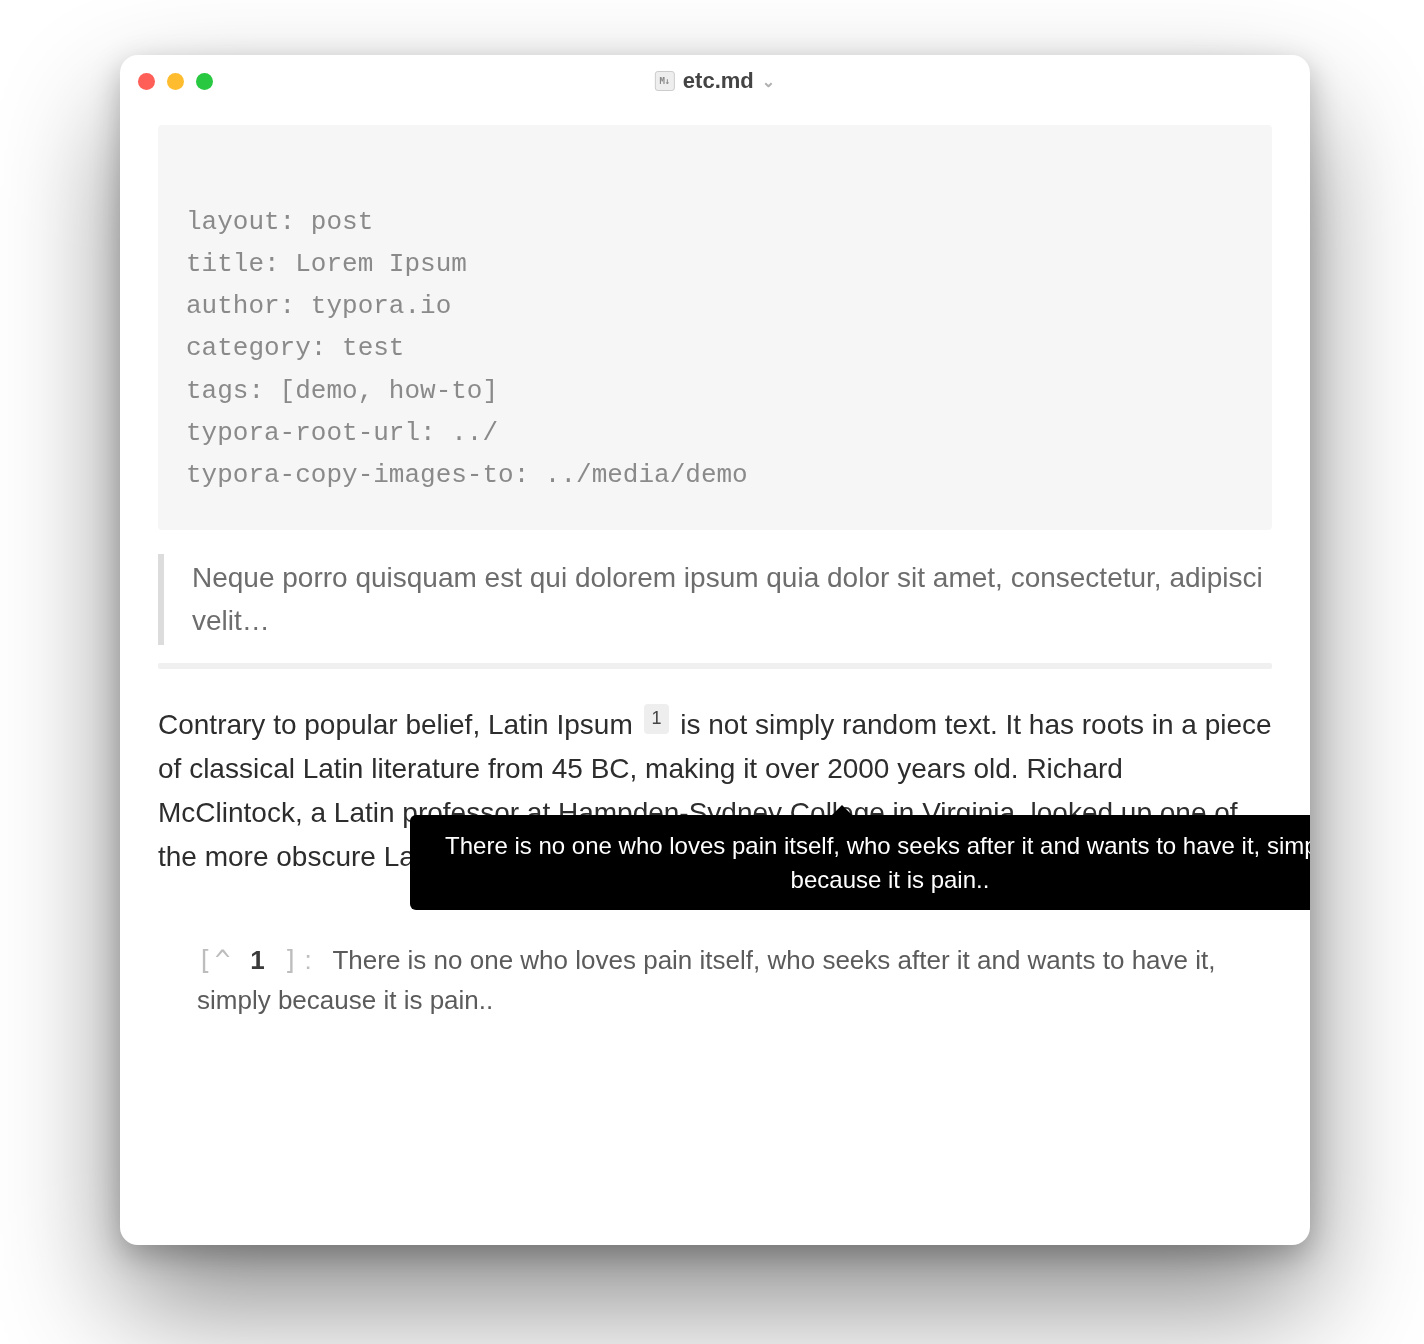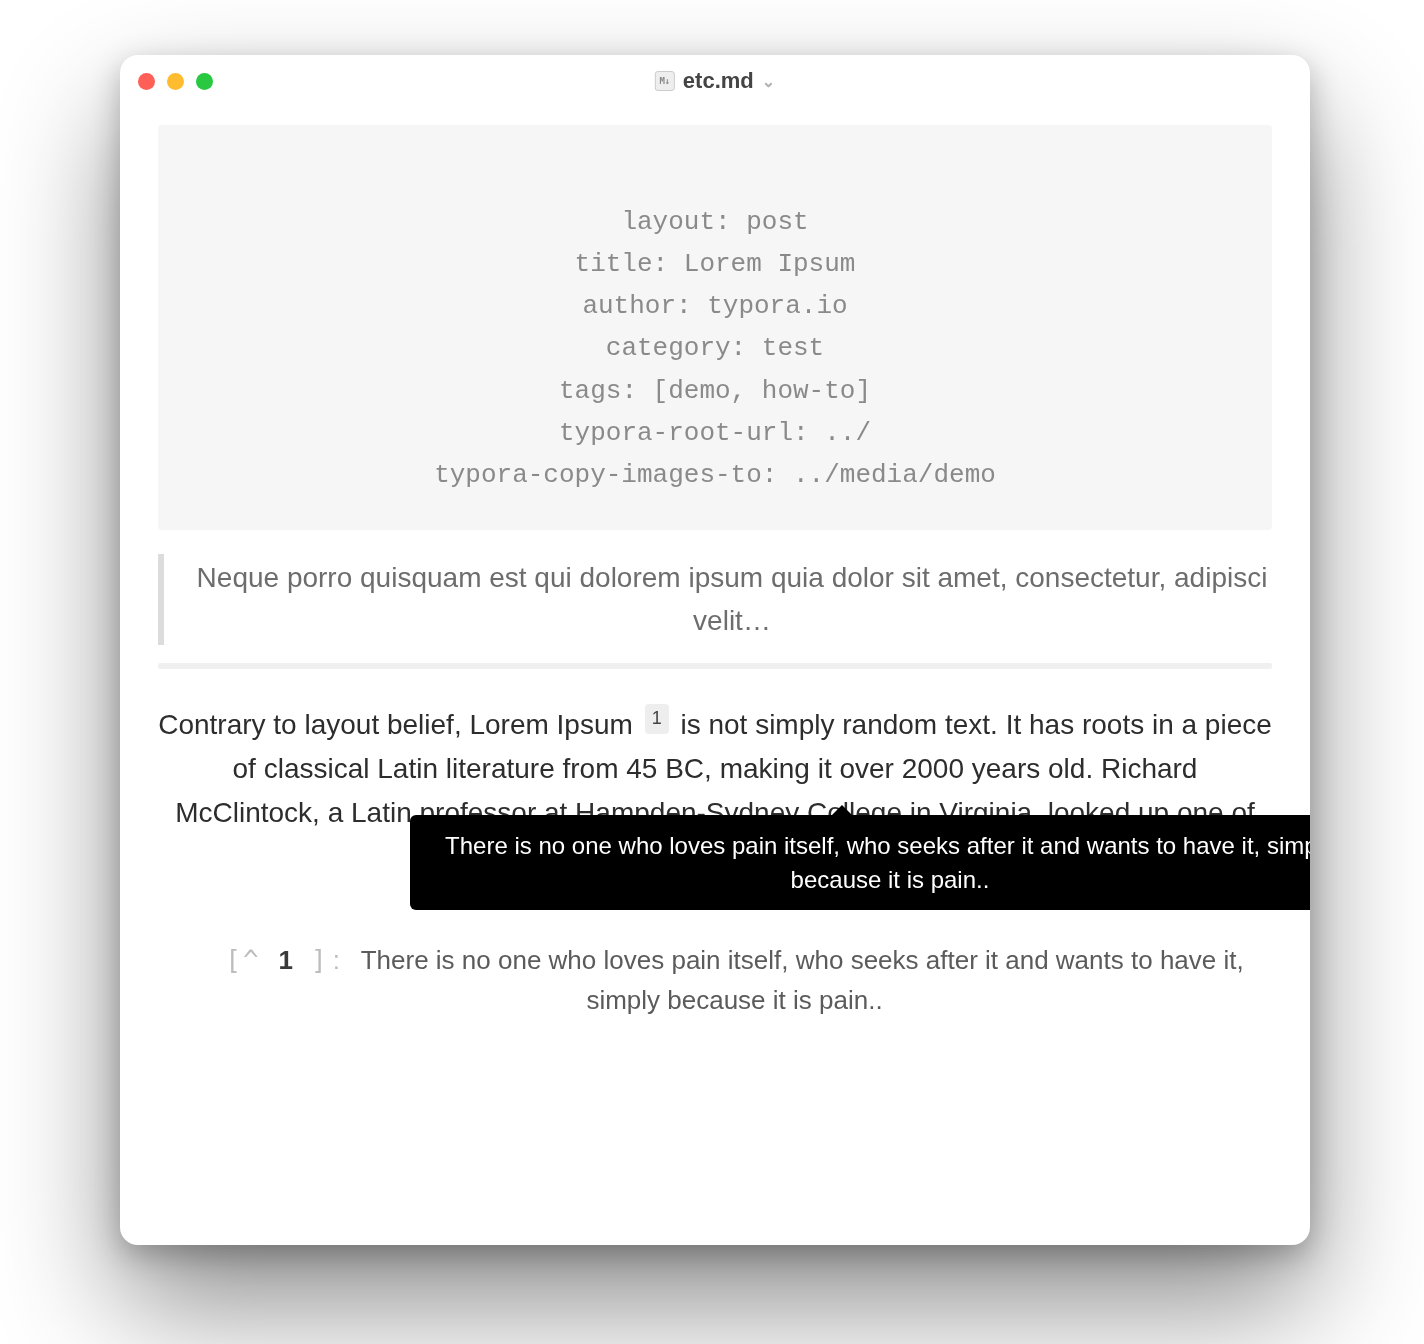--- a/index.html
+++ b/index.html
@@ -63,21 +63,20 @@
     color: #888;
     font-family: monospace;
     font-weight: bold;
   }
   .chev {
     color: #b0b0b0;
     font-size: 16px;
   }
   .content {
     padding: 18px 38px 20px 38px;
-    text-align: center;
   }
   .frontmatter {
     background: #f6f6f6;
     border-radius: 4px;
     padding: 34px 28px;
     font-family: "SFMono-Regular", Consolas, "Liberation Mono", Menlo, monospace;
     font-size: 26px;
     line-height: 1.62;
     color: #8a8a8a;
     white-space: pre;
@@ -174,21 +173,21 @@
 <span>typora-root-url: ../</span>
 <span>typora-copy-images-to: ../media/demo</span></div>
 
       <div class="blockquote">
         <span>Neque porro quisquam est qui dolorem ipsum quia dolor sit amet, consectetur, adipisci velit…</span>
       </div>
 
       <div class="hr"></div>
 
       <div class="body-text">
-        <span>Contrary to layout belief, Lorem Ipsum</span>
+        <span>Contrary to popular belief, Latin Ipsum</span>
         <span class="footnote-ref">1</span>
         <span> is not simply random text. It has roots in a piece of classical Latin literature from 45 BC, making it over 2000 years old. Richard McClintock, a Latin professor at Hampden-Sydney College in Virginia, looked up one of the more obscure Latin words, consectetur.</span>
       </div>
 
       <div class="footnote-def">
         <span class="fn-bracket">[^</span><span class="fn-num">1</span><span class="fn-bracket">]</span><span class="fn-colon">:</span>
         <span>There is no one who loves pain itself, who seeks after it and wants to have it, simply because it is pain..</span>
       </div>
 
     </div>

